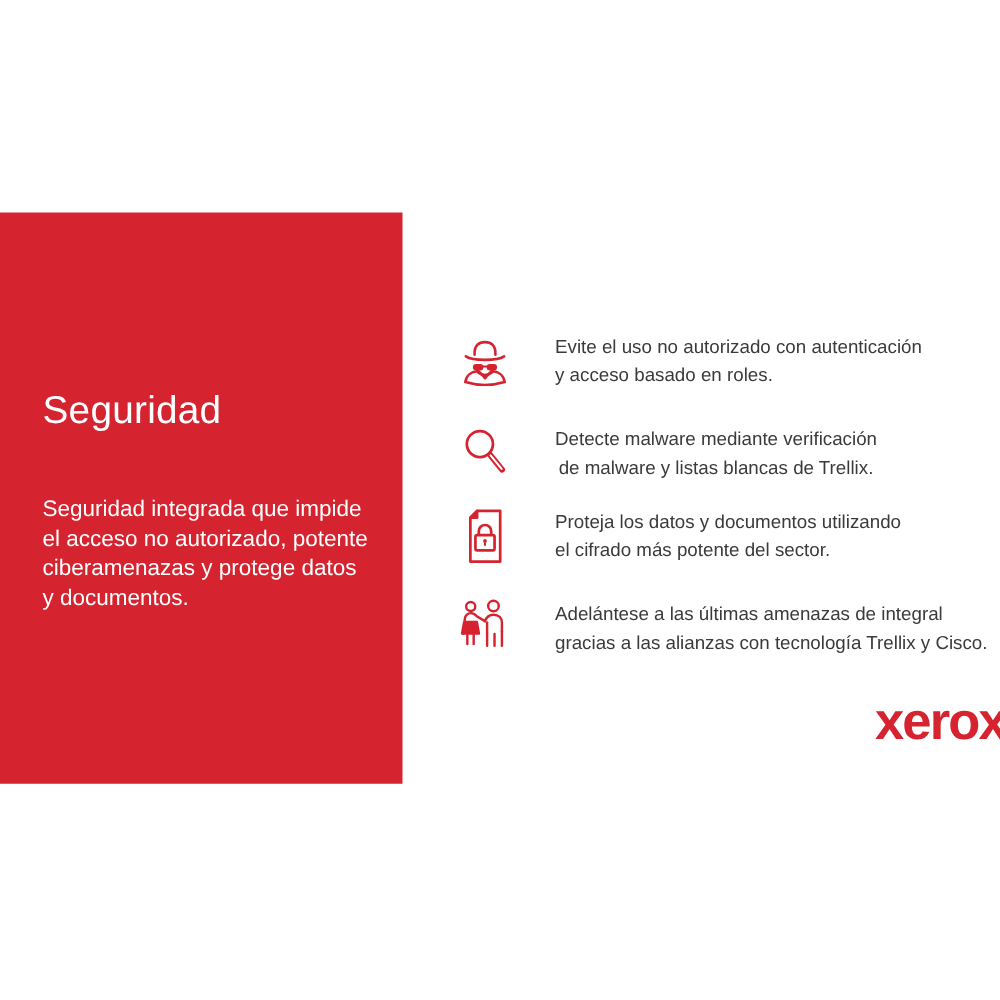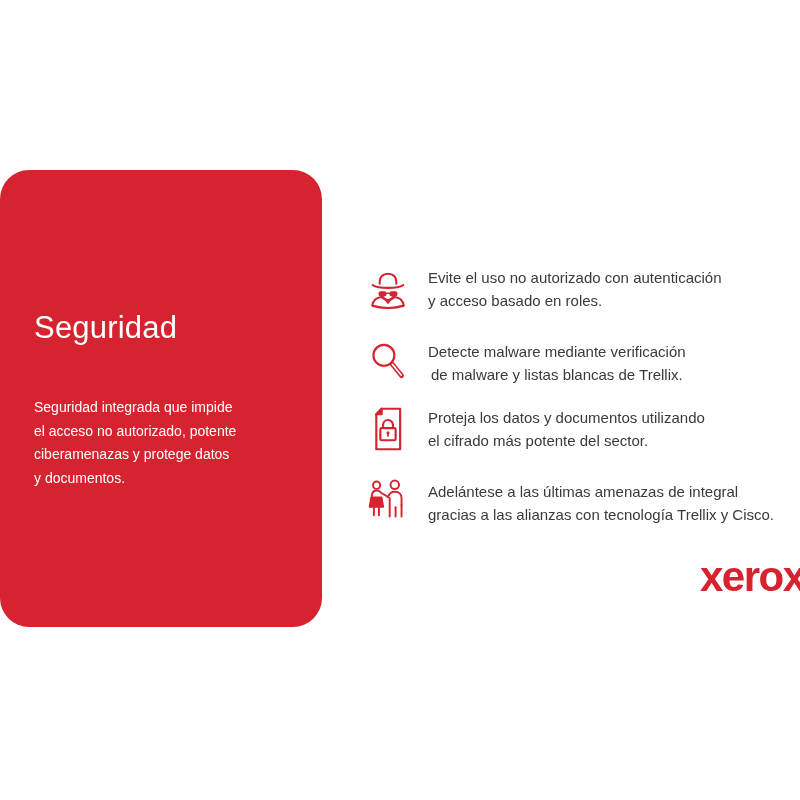--- a/index.html
+++ b/index.html
@@ -7,39 +7,39 @@
     --body-text:#3A3A3A;
     --panel-text:#FFFFFF;
     --bg:#FFFFFF;
   }
   *{margin:0;padding:0;box-sizing:border-box;}
   html,body{width:800px;height:800px;background:var(--bg);
     font-family:"Liberation Sans", sans-serif;}
   .page{position:relative;width:800px;height:800px;background:var(--bg);overflow:hidden;}
 
   
-  .red-panel{position:absolute;left:0;top:170px;width:322px;height:457px;background:var(--red);border-radius:29px;}
+  .red-panel{position:absolute;left:0;top:170px;width:322px;height:457px;background:var(--red);}
   .panel-title{position:absolute;left:34px;top:138px;color:var(--panel-text);
     font-size:31px;line-height:39px;font-weight:400;letter-spacing:.2px;}
   .panel-title span{display:block;}
   .panel-desc{position:absolute;left:34px;top:226px;color:var(--panel-text);
-    font-size:14px;line-height:23.5px;font-weight:400;}
+    font-size:18px;line-height:23.5px;font-weight:400;}
   .panel-desc span{display:block;}
 
   
   .features{position:absolute;left:366px;top:264px;width:410px;}
   .feature-row{display:flex;align-items:center;height:50px;}
   .feature-row:nth-child(1){margin-bottom:24px;}
   .feature-row:nth-child(2){margin-bottom:16px;text-align:center;}
   .feature-row:nth-child(3){margin-bottom:24px;}
   .feature-icon{width:44px;min-width:44px;margin-right:18px;display:flex;
     align-items:center;justify-content:center;color:var(--red);}
   .feature-icon svg{display:block;}
   .feature-text{color:var(--body-text);font-size:15px;line-height:23px;}
-  .feature-text span{display:block;white-space:nowrap;}
+  .feature-text span{display:block;white-space:nowrap;margin-left:16px;}
 
   
   .brand{position:absolute;left:663px;top:556px;color:var(--red);
     font-weight:700;font-size:42px;letter-spacing:-1.5px;line-height:1;margin-left:37px;}
   .brand .tm{font-size:10px;letter-spacing:0;vertical-align:18px;margin-left:2px;}
 </style>
 </head>
 <body>
 
 <div class="page">

